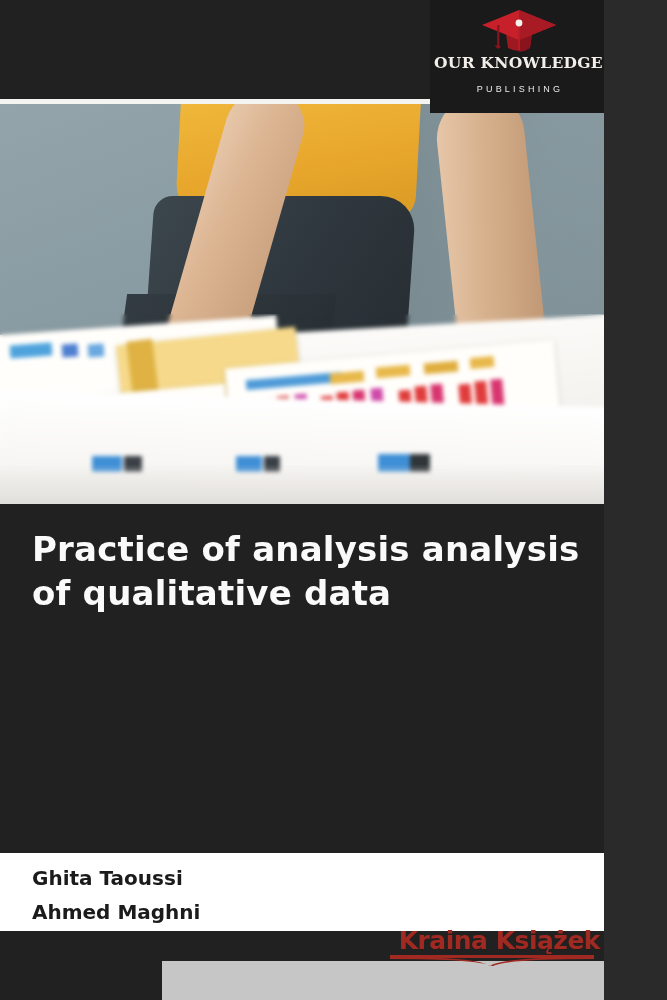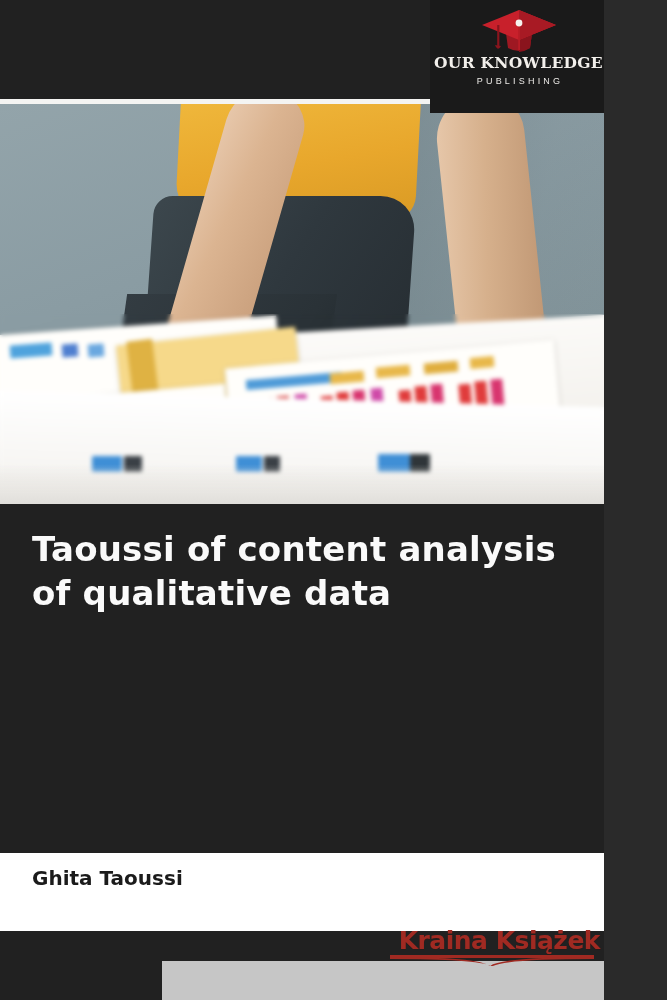--- a/index.html
+++ b/index.html
@@ -55,21 +55,21 @@
     margin-top: -1px;
     white-space: nowrap;
   }
   .logo-sub {
     color: #eceae7;
     font-family: "Liberation Sans", sans-serif;
     font-weight: normal;
     font-size: 9px;
     letter-spacing: 3.2px;
     line-height: 1;
-    margin-top: 6px;
+    margin-top: 14px;
     padding-left: 3px;
     white-space: nowrap;
   }
 
   
   .header-rule {
     position: absolute;
     left: 0; top: 99px;
     width: 667px;
     height: 5px;
@@ -381,25 +381,26 @@
     <div class="bar" style="left:124px; top:352px; width:18px; height:16px; background:#3a4046;"></div>
     <div class="bar" style="left:236px; top:352px; width:26px; height:16px; background:#3f8fd6;"></div>
     <div class="bar" style="left:264px; top:352px; width:16px; height:16px; background:#3a4046;"></div>
     <div class="bar" style="left:378px; top:350px; width:32px; height:18px; background:#3f8fd6;"></div>
     <div class="bar" style="left:410px; top:350px; width:20px; height:18px; background:#2f3539;"></div>
 
     <div class="blurmask"></div>
     <div class="photo-bottom-fade"></div>
   </div>
 
-  <div class="title">Taoussi of content analysis of qualitative data</div>
+  <div class="title">Practice of analysis analysis of qualitative data</div>
 
   <div class="author-band"></div>
   <div class="authors">
     <span class="author-line">Ghita Taoussi</span>
+    <span class="author-line">Ahmed Maghni</span>
   </div>
 
   <div class="bottom-bar"></div>
   <div class="watermark">
     <div class="wm-text">Kraina Książek</div>
     <svg width="220" height="38" viewBox="0 0 220 38" xmlns="http://www.w3.org/2000/svg" style="position:absolute; right:0; top:0;">
       <path d="M8 27 L212 27 L212 30 L8 30 Z" fill="#a02a22"></path>
       <path d="M8 29 Q96 29 108 38 Q120 29 212 29 L212 31 Q122 31 110 38.5 Q98 31 8 31 Z" fill="#a02a22"></path>
     </svg>
   </div>

